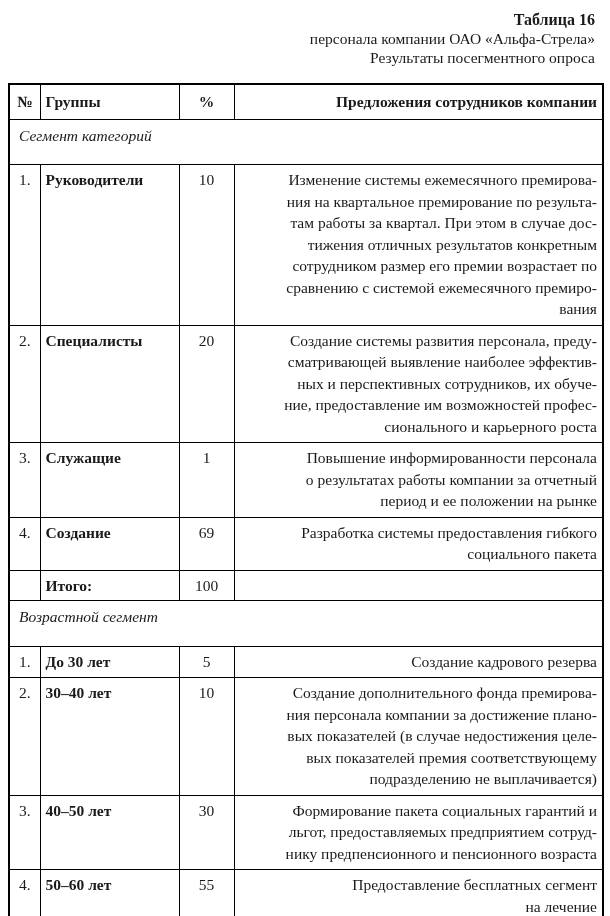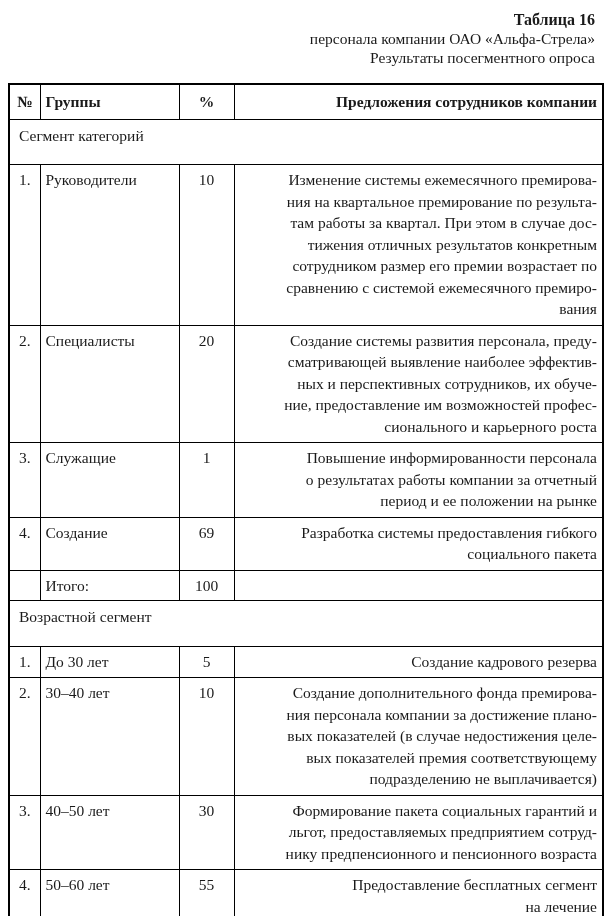--- a/index.html
+++ b/index.html
@@ -43,30 +43,32 @@
     padding-top: 6px;
     padding-bottom: 6px;
   }
   td.c-num {
     text-align: center;
     padding-left: 1px;
     padding-right: 1px;
   }
   td.c-group {
     padding-left: 8px;
+    font-weight: bold;
   }
   td.c-pct {
     text-align: center;
   }
   td.c-prop {
     padding-left: 9px;
     white-space: pre-line;
     text-align: right;
   }
   tr.section-row td {
+    font-style: italic;
     padding-left: 9px;
     padding-top: 5px;
     padding-bottom: 18px;
     margin-left: 12px;
   }
   tr.total-row td {
     padding-top: 4px;
     padding-bottom: 4px;
   }
 </style>

